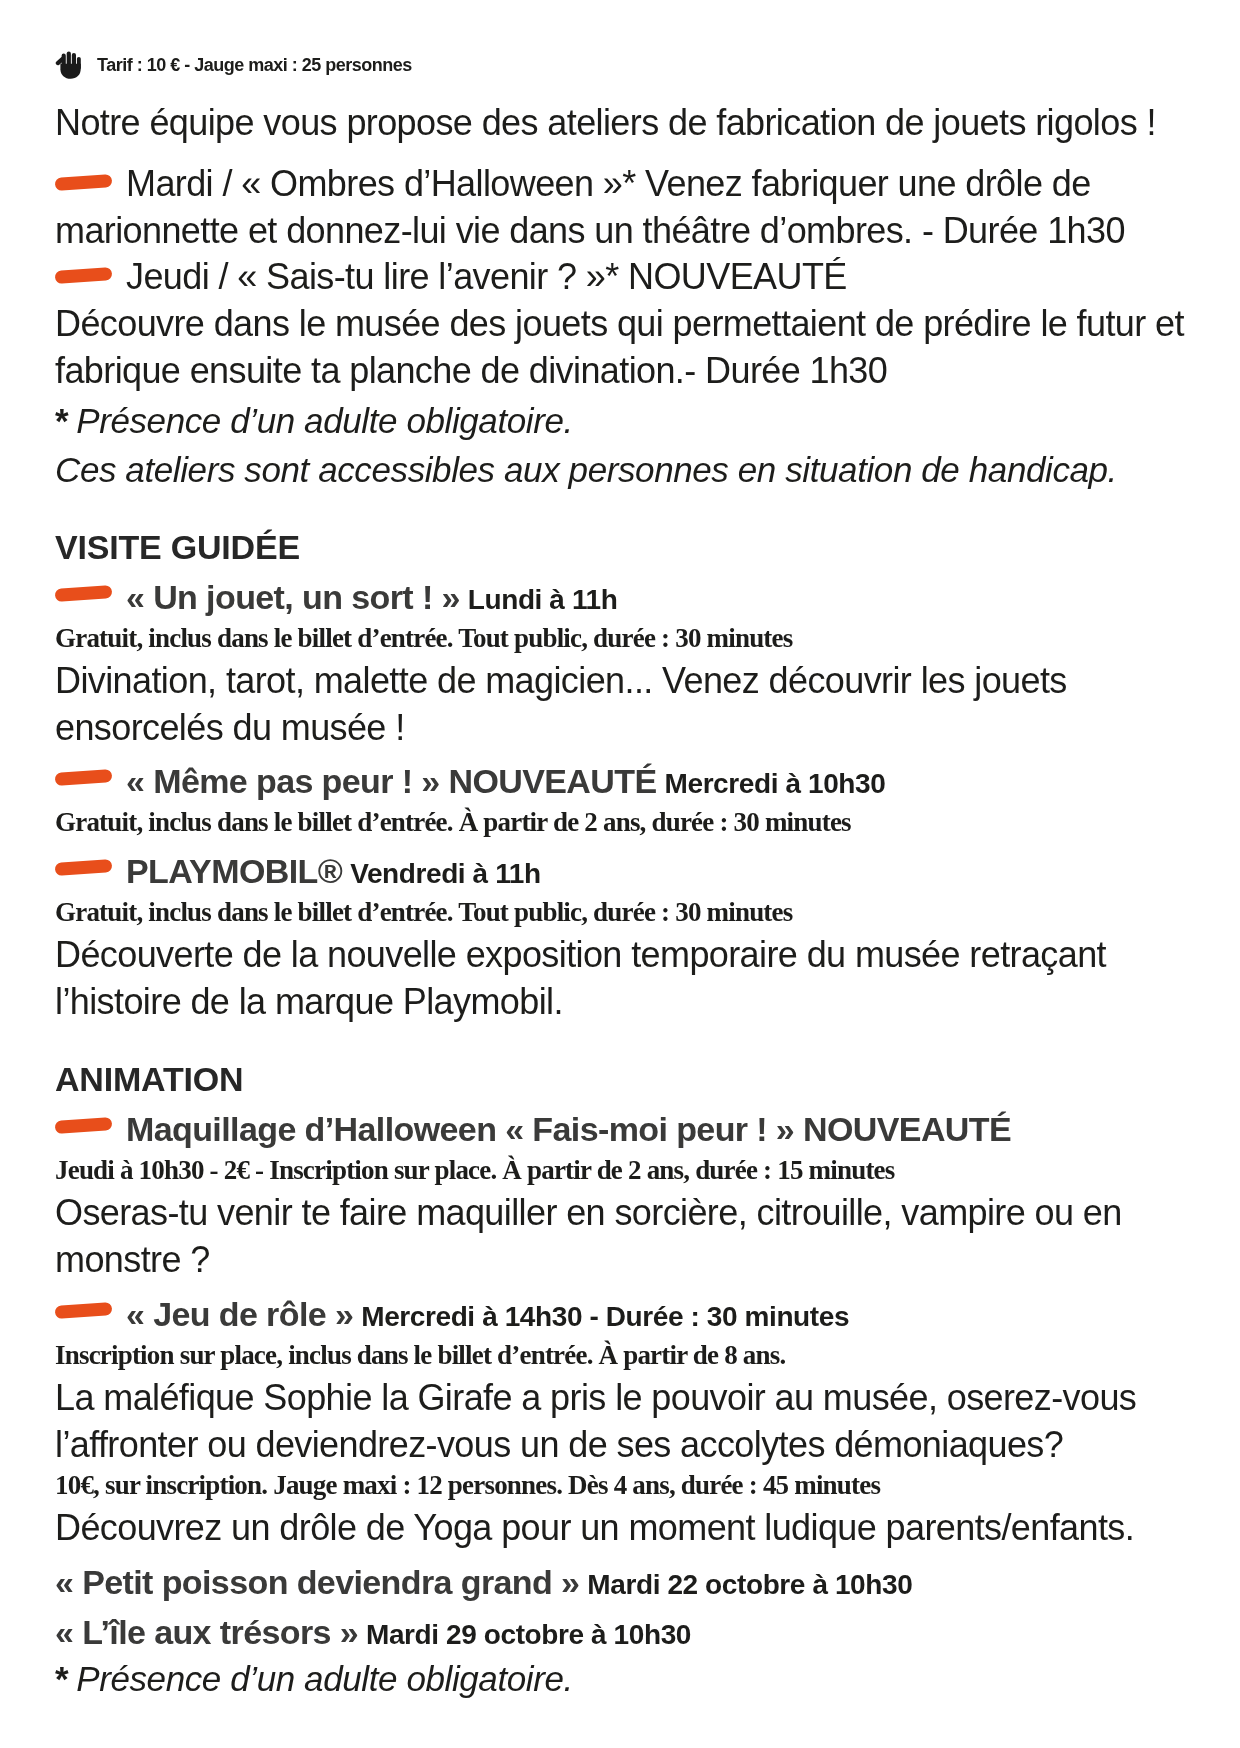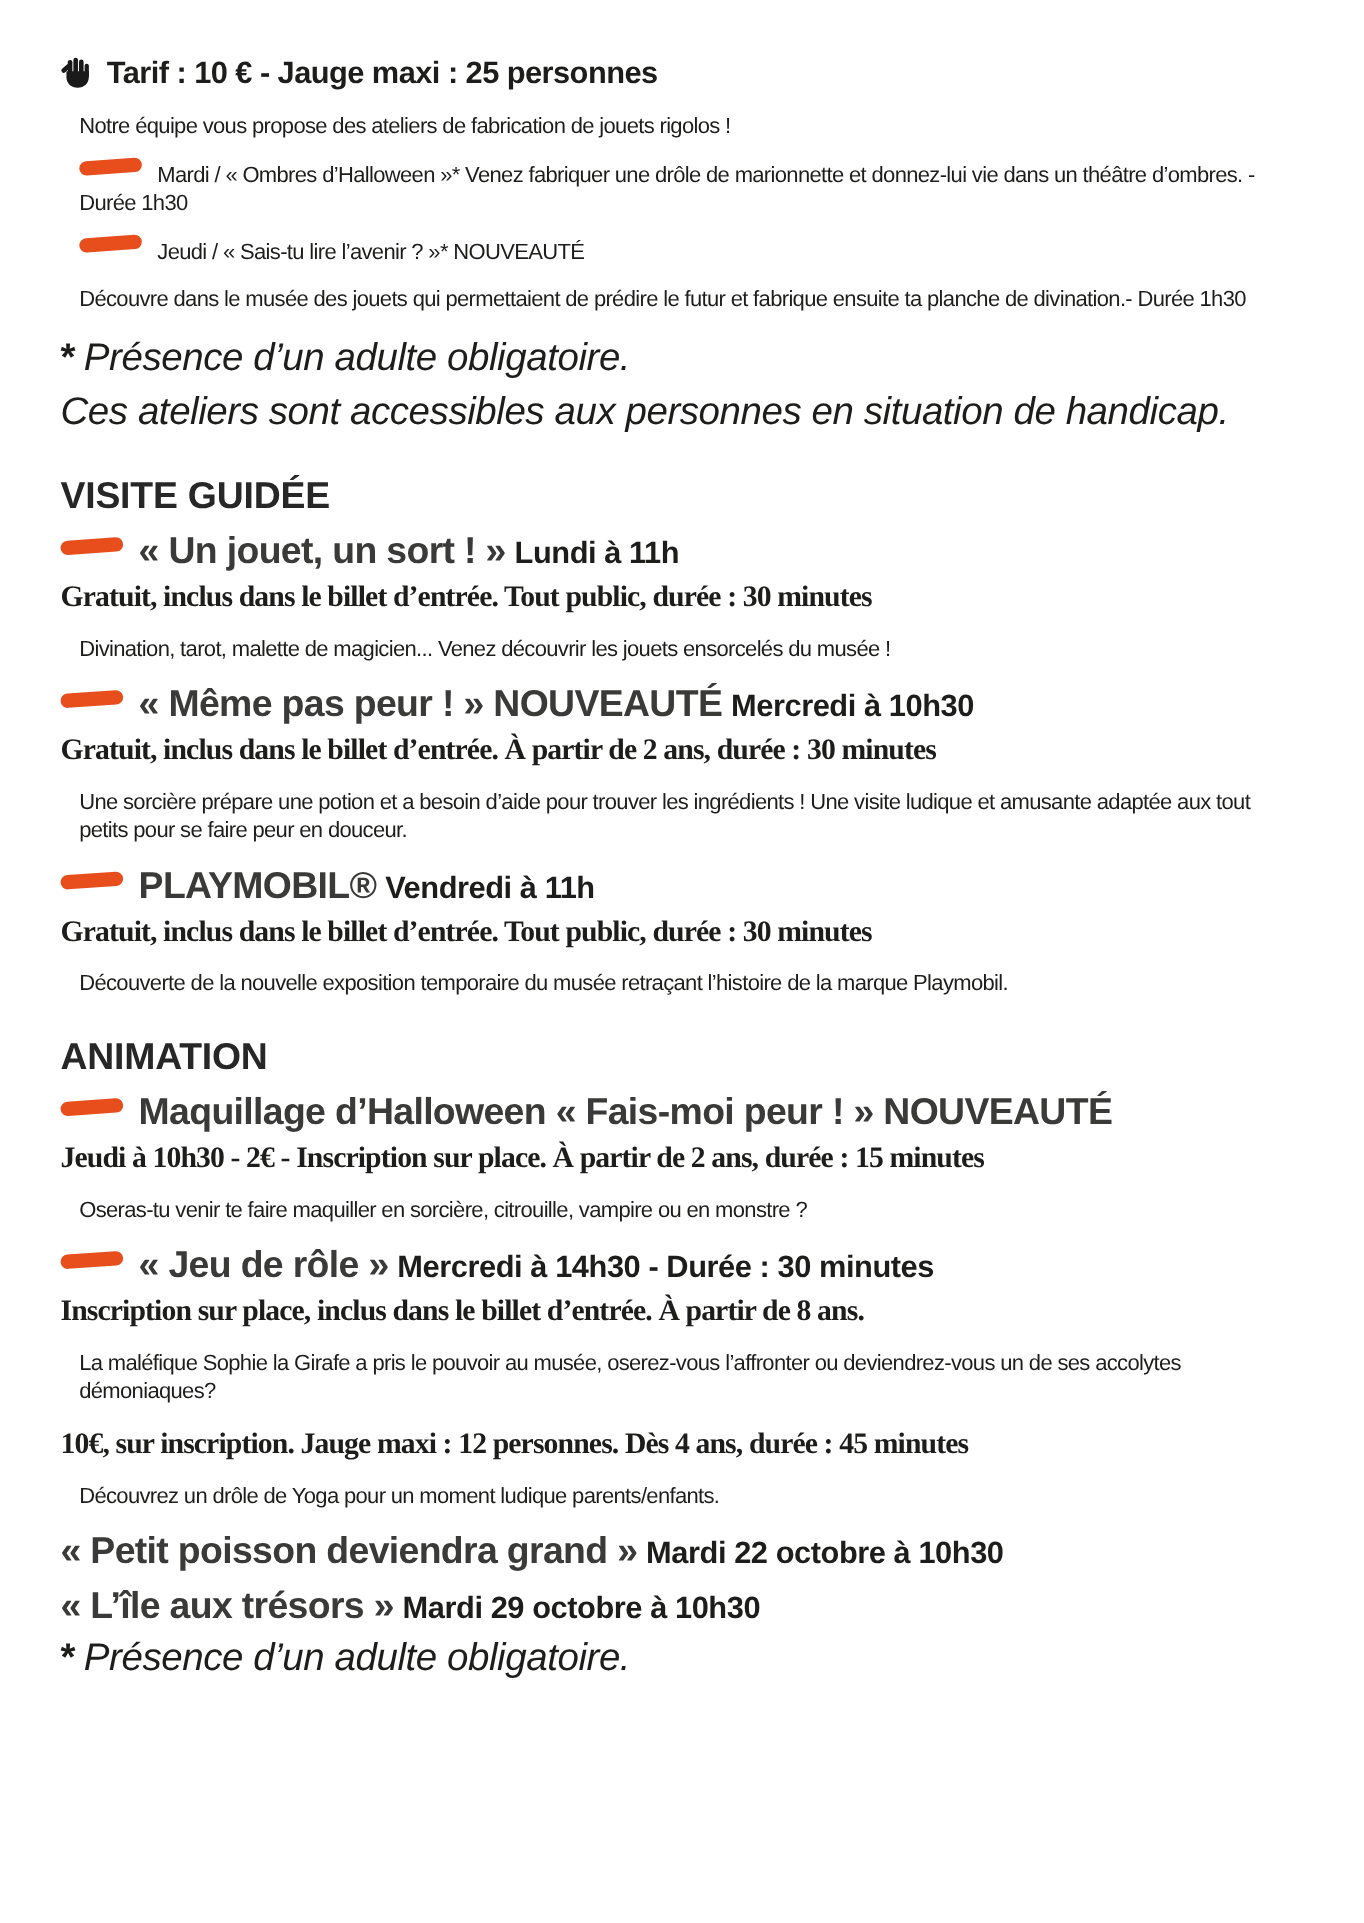--- a/index.html
+++ b/index.html
@@ -22,26 +22,26 @@
   
   .doc-title{margin:0 0 2px 0;line-height:1.15;}
   .h1-main{font-size:33px;font-weight:700;color:var(--heading);letter-spacing:-0.3px;}
   .h1-sub{font-size:29px;font-weight:700;color:var(--heading);margin-left:6px;}
   h2.section-title{
     font-size:34px;font-weight:700;color:var(--heading);
     margin:36px 0 8px 0;letter-spacing:-0.2px;line-height:1.1;
   }
 
   
-  .tarif{margin:2px 0 20px 0;font-size:28px;font-weight:700;letter-spacing:-0.5px;
+  .tarif{margin:2px 0 20px 0;font-size:18px;font-weight:700;letter-spacing:-0.5px;
          display:flex;align-items:center;gap:12px;}
   .hand{display:inline-flex;width:30px;height:30px;flex:0 0 auto;}
 
   
-  .para{margin:17px;font-size:20px;line-height:1.30;letter-spacing:-0.6px;color:var(--ink);}
+  .para{margin:0;font-size:36px;line-height:1.30;letter-spacing:-0.6px;color:var(--ink);}
   .para b{font-weight:400;}
   .item{margin-top:14px;}
   .note{margin:3px 0 0 0;font-size:35px;line-height:1.32;font-style:italic;letter-spacing:-0.4px;}
   .note .star{font-style:normal;font-weight:700;margin-right:8px;}
 
   
   .event-line{margin:10px 0 4px 0;font-size:34px;font-weight:700;
               color:var(--title);letter-spacing:-0.6px;line-height:1.18;}
   .event-when{font-size:28px;font-weight:700;color:var(--ink);letter-spacing:-0.4px;margin-left:8px;}
   .meta{margin:0 0 2px 0;font-size:27px;font-weight:700;letter-spacing:-0.8px;line-height:1.30;color:var(--ink);font-family:Liberation Serif, serif;}
@@ -98,21 +98,20 @@
   <p class="event-line">
     <span class="dash"></span><span>« Un jouet, un sort ! »</span><span class="event-when">Lundi à 11h</span>
   </p>
   <p class="meta">Gratuit, inclus dans le billet d’entrée. Tout public, durée : 30 minutes</p>
   <p class="para">Divination, tarot, malette de magicien... Venez découvrir les jouets ensorcelés du musée !</p>
 
   <p class="event-line">
     <span class="dash"></span><span>« Même pas peur ! » NOUVEAUTÉ</span><span class="event-when">Mercredi à 10h30</span>
   </p>
   <p class="meta">Gratuit, inclus dans le billet d’entrée. À partir de 2 ans, durée : 30 minutes</p>
-  <p class="para">Une sorcière prépare une potion et a besoin d’aide pour trouver les ingrédients ! Une visite ludique et amusante adaptée aux tout petits pour se faire peur en douceur.</p>
 
   <p class="event-line">
     <span class="dash"></span><span>PLAYMOBIL®</span><span class="event-when">Vendredi à 11h</span>
   </p>
   <p class="meta">Gratuit, inclus dans le billet d’entrée. Tout public, durée : 30 minutes</p>
   <p class="para">Découverte de la nouvelle exposition temporaire du musée retraçant l’histoire de la marque Playmobil.</p>
 
   <h2 class="section-title">ANIMATION</h2>
 
   <p class="event-line">

